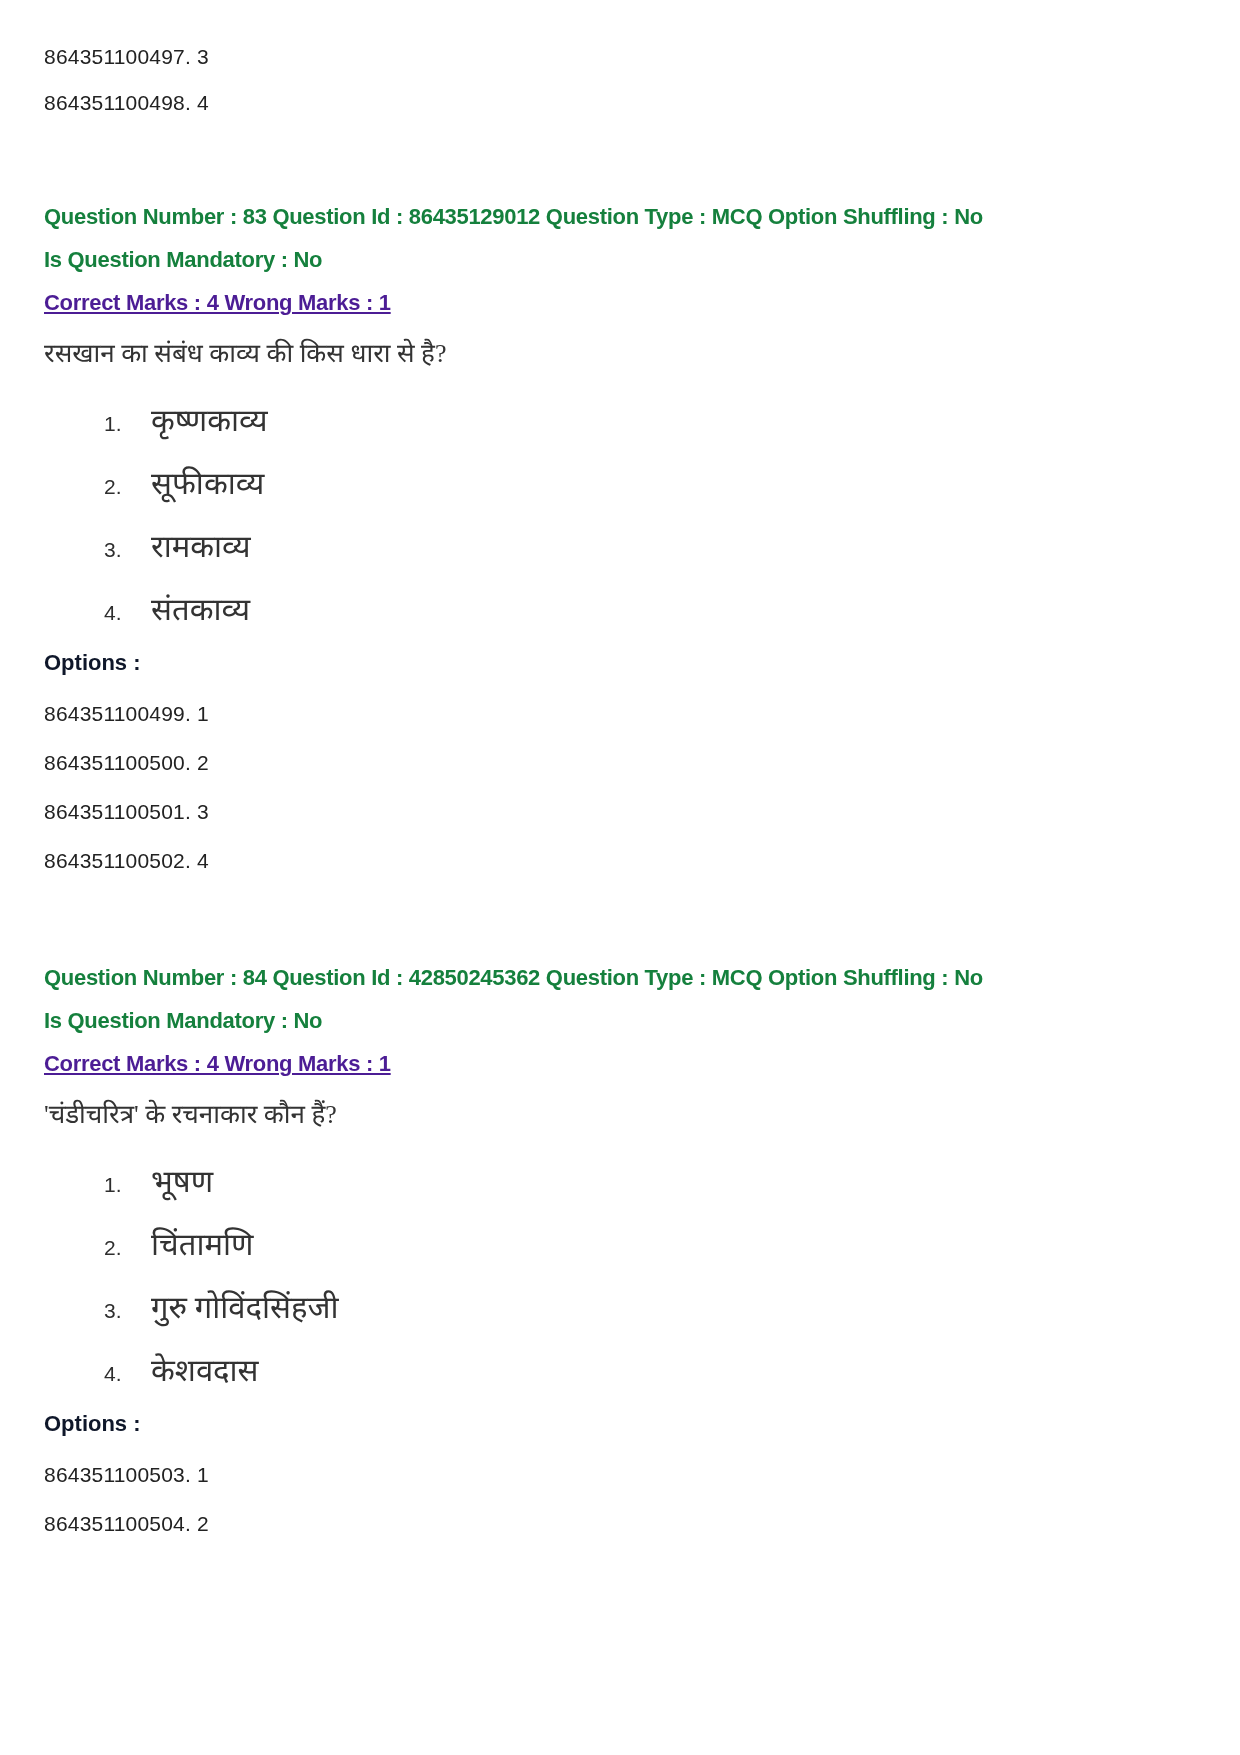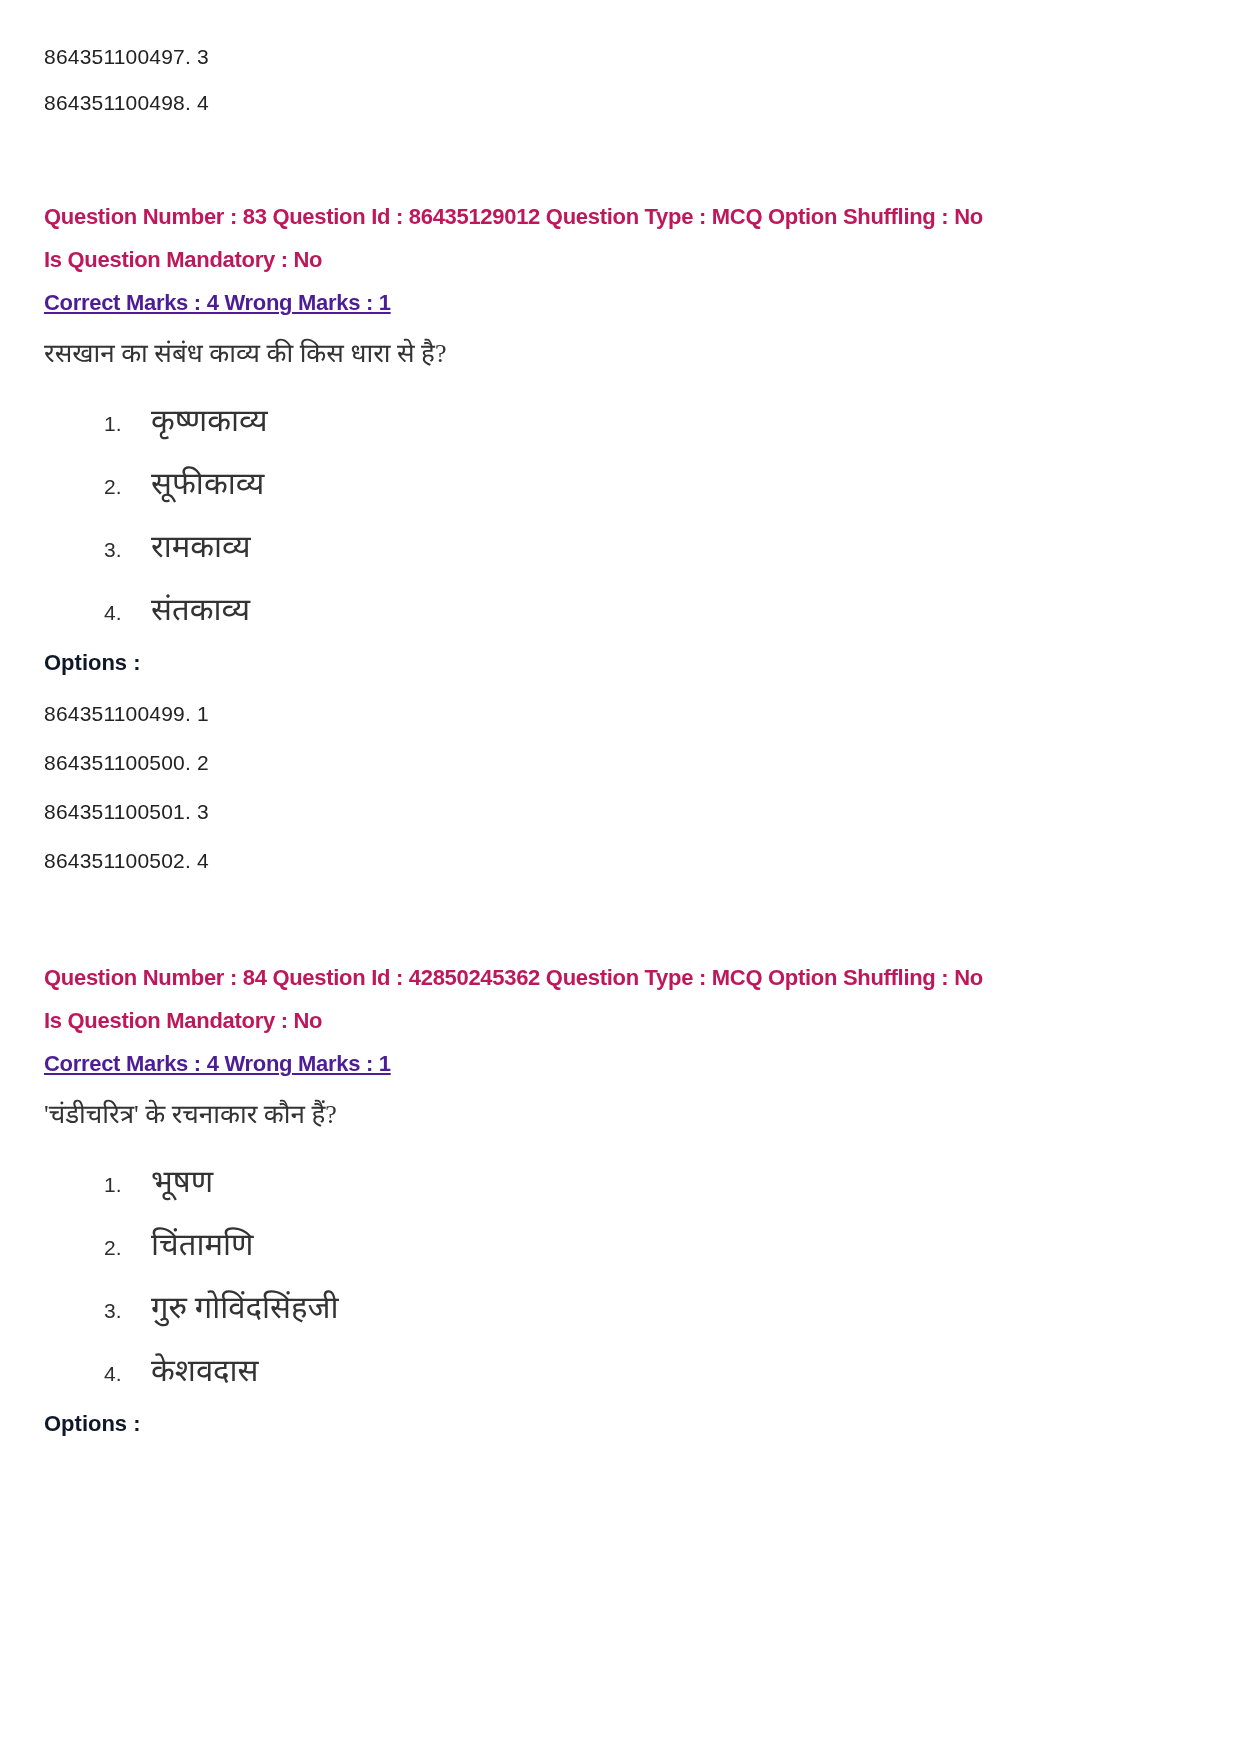--- a/index.html
+++ b/index.html
@@ -21,21 +21,21 @@
     color: #222222;
     margin-bottom: 25px;
     letter-spacing: 0.2px;
   }
   .question-block { margin-top: 84px; }
   .question-block.first { margin-top: 82px; }
   .qheader {
     font-weight: bold;
     font-size: 22px;
     line-height: 43px;
-    color: #be185d;
+    color: #15803d;
     letter-spacing: -0.3px;
     white-space: nowrap;
   }
   .qmarks {
     font-weight: bold;
     font-size: 22px;
     line-height: 43px;
     color: #4c1d95;
     letter-spacing: -0.3px;
     text-decoration: underline;
@@ -147,15 +147,19 @@
         <span class="choice-text hindi">गुरु गोविंदसिंहजी</span>
       </div>
       <div class="choice">
         <span class="choice-num">4.</span>
         <span class="choice-text hindi">केशवदास</span>
       </div>
     </div>
 
     <div class="options-label">Options :</div>
 
+    <div class="option-ids">
+      <div class="idline">864351100503. 1</div>
+      <div class="idline">864351100504. 2</div>
+    </div>
   </div>
 
 </div>
 
 </body></html>

